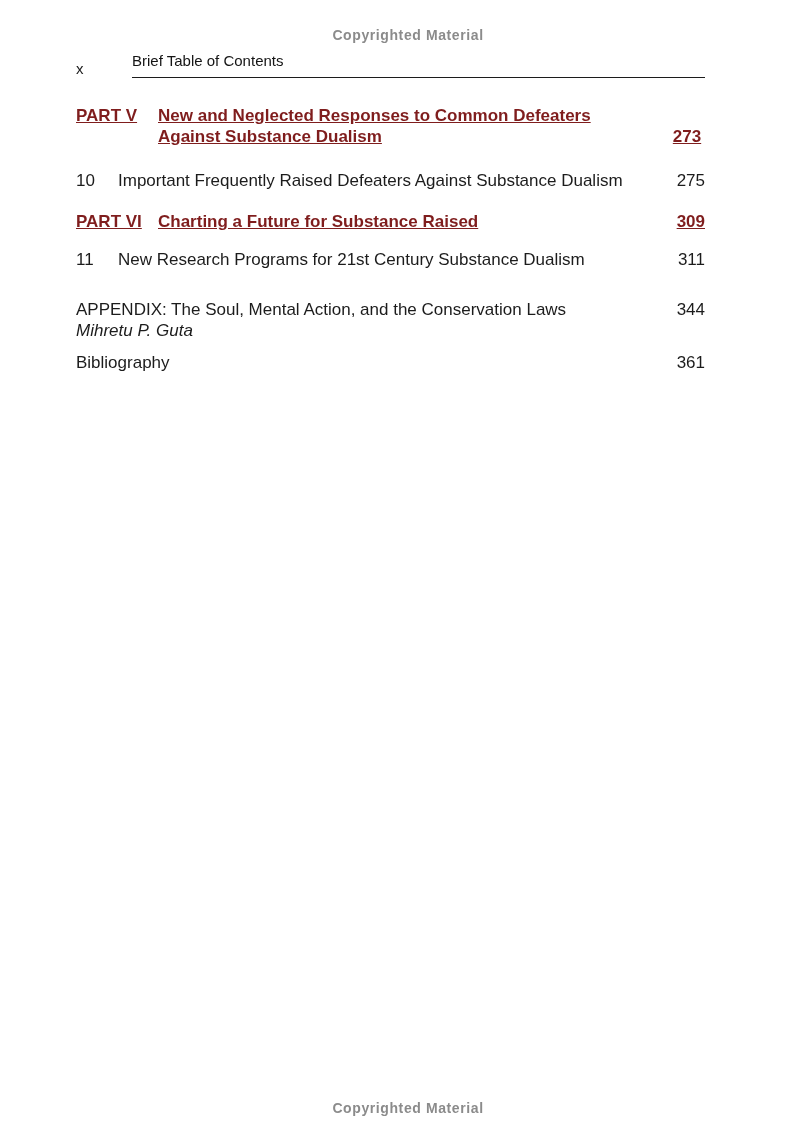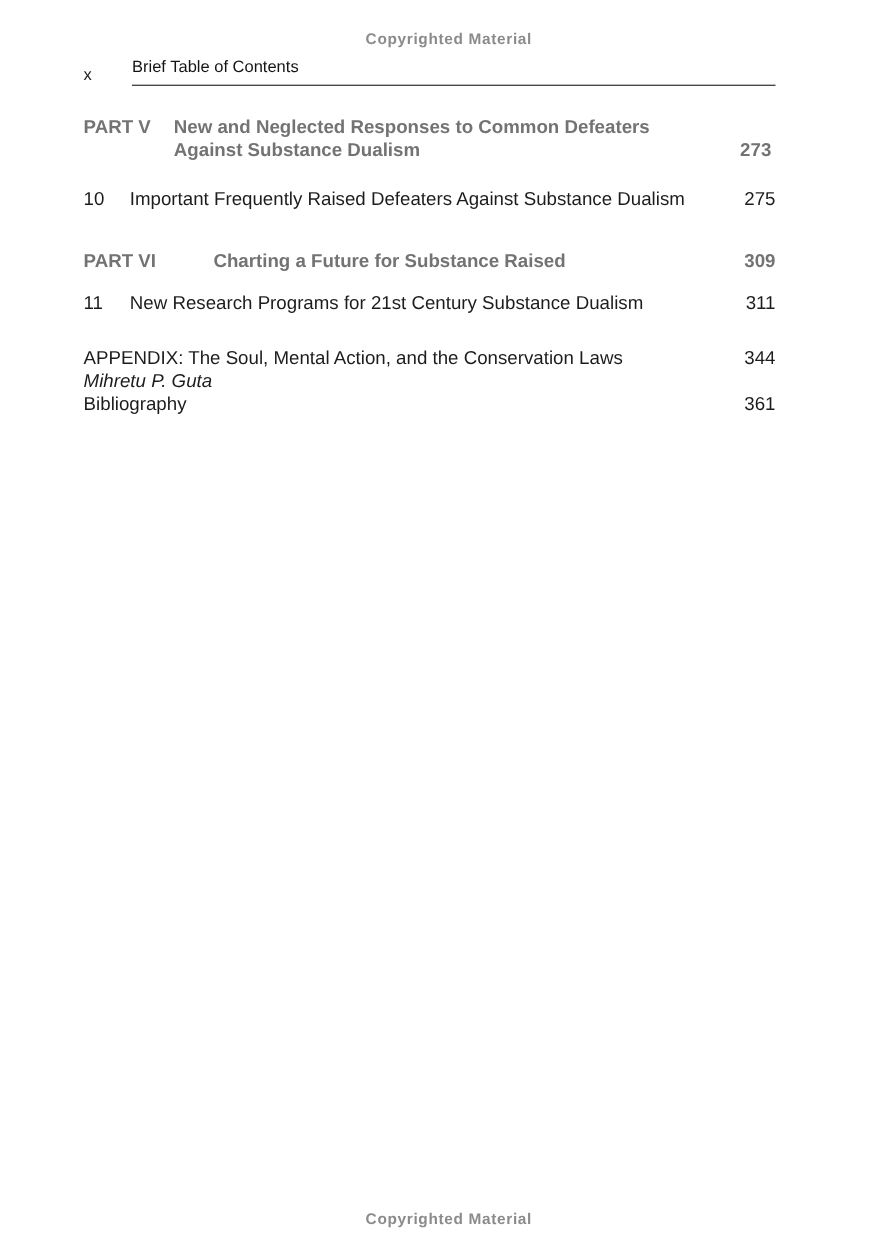--- a/index.html
+++ b/index.html
@@ -43,48 +43,49 @@
     width: 44px;
     flex-shrink: 0;
     font-size: 15px;
     color: #1c1c1c;
     padding-bottom: 1px;
   }
   .running-head-wrap {
     flex: 1;
     border-bottom: 1.5px solid #1c1c1c;
     padding-bottom: 7px;
+    margin-left: 12px;
   }
   .running-head {
     font-size: 15px;
     color: #141414;
   }
 
   
   .toc { margin-top: 0; }
   .row {
     display: flex;
     font-size: 17px;
     line-height: 21px;
     color: #1c1c1c;
   }
-  .row.bold { font-weight: bold; color: #737373; }
+  .row.bold { font-weight: bold; color: #7f1d1d; text-decoration: underline; }
   .col-part-label { width: 82px; flex-shrink: 0; }
   .col-chap-num { width: 42px; flex-shrink: 0; }
   .col-title { flex: 1; white-space: pre-line; padding-right: 10px; }
   .col-page { margin-left: auto; text-align: right; min-width: 36px; flex-shrink: 0; }
   .page-bottom { align-self: flex-end; text-align: center; }
   .page-top { align-self: flex-start; }
 
   .row-part-v { margin-top: 27px; }
   .row-ch-10 { margin-top: 23px; }
-  .row-part-vi { margin-top: 36px; gap: 36px; }
+  .row-part-vi { margin-top: 20px; }
   .row-ch-11 { margin-top: 17px; }
   .row-appendix { margin-top: 29px; align-items: center; }
-  .row-bibliography { }
+  .row-bibliography { margin-top: 11px; }
   .row-index { margin-top: 11px; }
 
   .appendix-block { flex: 1; padding-right: 10px; }
   .appendix-author { font-style: italic; }
 </style>
 </head>
 <body>
 
 <div class="watermark top">Copyrighted Material</div>
 

